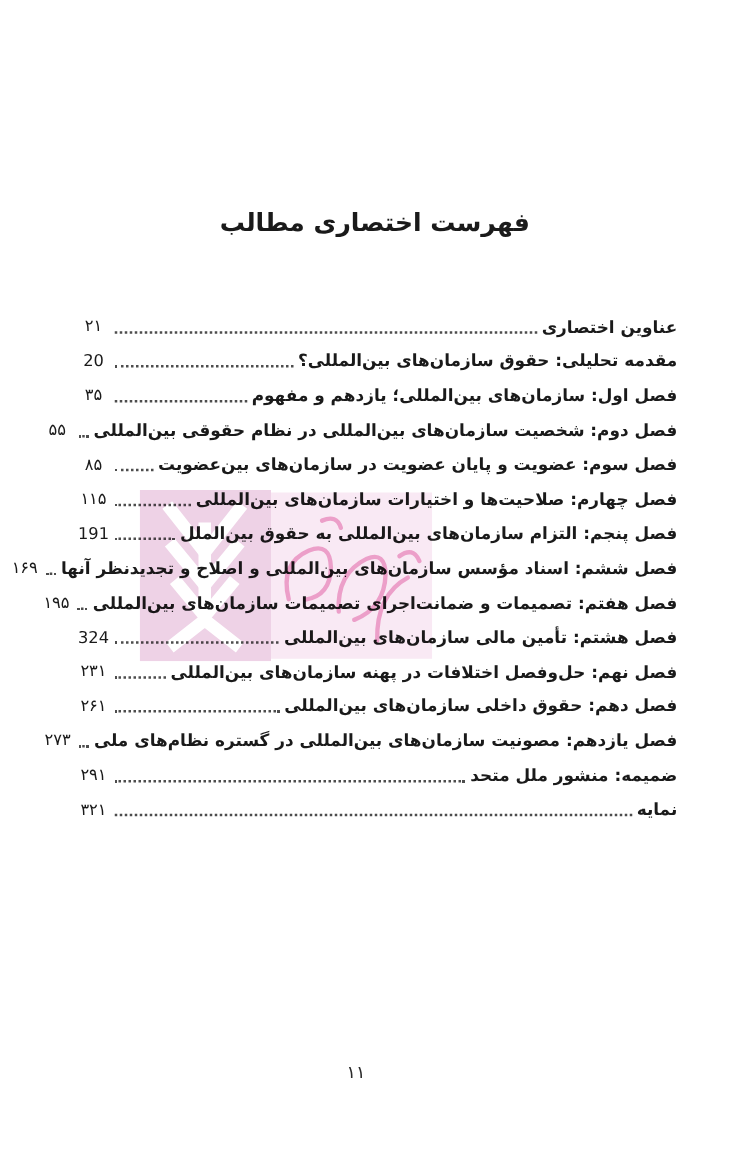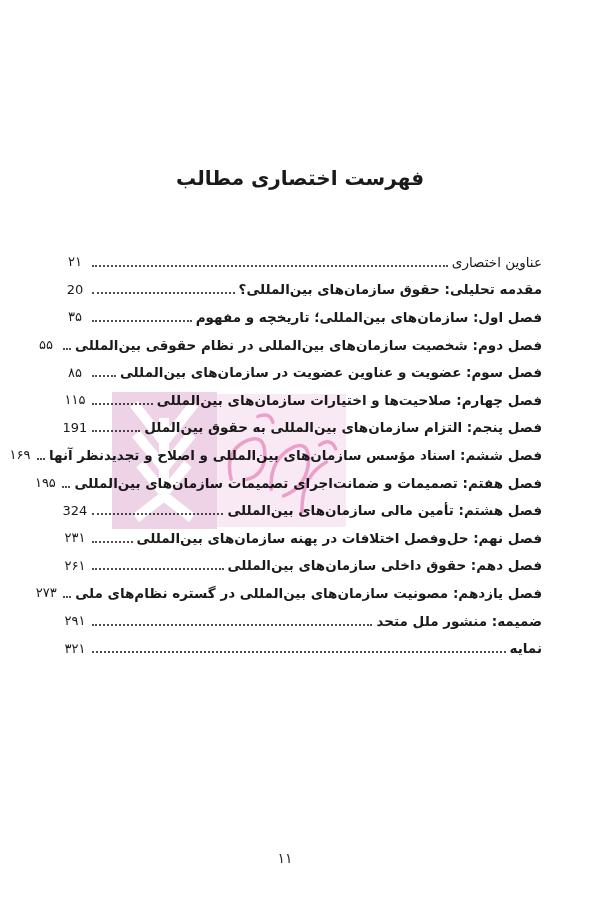--- a/index.html
+++ b/index.html
@@ -38,21 +38,21 @@
     right: 58px;
     left: 62px;
   }
   .row {
     height: 27.6px;
     display: flex;
     align-items: center;
     font-size: 13.5px;
     white-space: nowrap;
   }
-  .row .label { flex: 0 0 auto; }
+  .row .label { flex: 0 0 auto; font-weight: bold; }
   .row.bold .label { font-weight: bold; }
   .row .dots {
     flex: 1 1 auto;
     min-width: 8px;
     border-bottom: 2px dotted #4d4d4d;
     margin: 0 4px;
     position: relative;
     top: 4px;
   }
   .row .pnum {
@@ -94,31 +94,31 @@
         <span class="label">عناوین اختصاری</span>
         <span class="dots"></span>
         <span class="pnum">۲۱</span>
       </div>
       <div class="row bold">
         <span class="label">مقدمه تحلیلی: حقوق سازمان‌های بین‌المللی؟</span>
         <span class="dots"></span>
         <span class="pnum">20</span>
       </div>
       <div class="row bold">
-        <span class="label">فصل اول: سازمان‌های بین‌المللی؛ تاریخچه و مفهوم</span>
+        <span class="label">فصل اول: سازمان‌های بین‌المللی؛ یازدهم و مفهوم</span>
         <span class="dots"></span>
         <span class="pnum">۳۵</span>
       </div>
       <div class="row bold">
         <span class="label">فصل دوم: شخصیت سازمان‌های بین‌المللی در نظام حقوقی بین‌المللی</span>
         <span class="dots"></span>
         <span class="pnum">۵۵</span>
       </div>
       <div class="row bold">
-        <span class="label">فصل سوم: عضویت و عناوین عضویت در سازمان‌های بین‌المللی</span>
+        <span class="label">فصل سوم: عضویت و پایان عضویت در سازمان‌های بین‌عضویت</span>
         <span class="dots"></span>
         <span class="pnum">۸۵</span>
       </div>
       <div class="row bold">
         <span class="label">فصل چهارم: صلاحیت‌ها و اختیارات سازمان‌های بین‌المللی</span>
         <span class="dots"></span>
         <span class="pnum">۱۱۵</span>
       </div>
       <div class="row bold">
         <span class="label">فصل پنجم: التزام سازمان‌های بین‌المللی به حقوق بین‌الملل</span>

